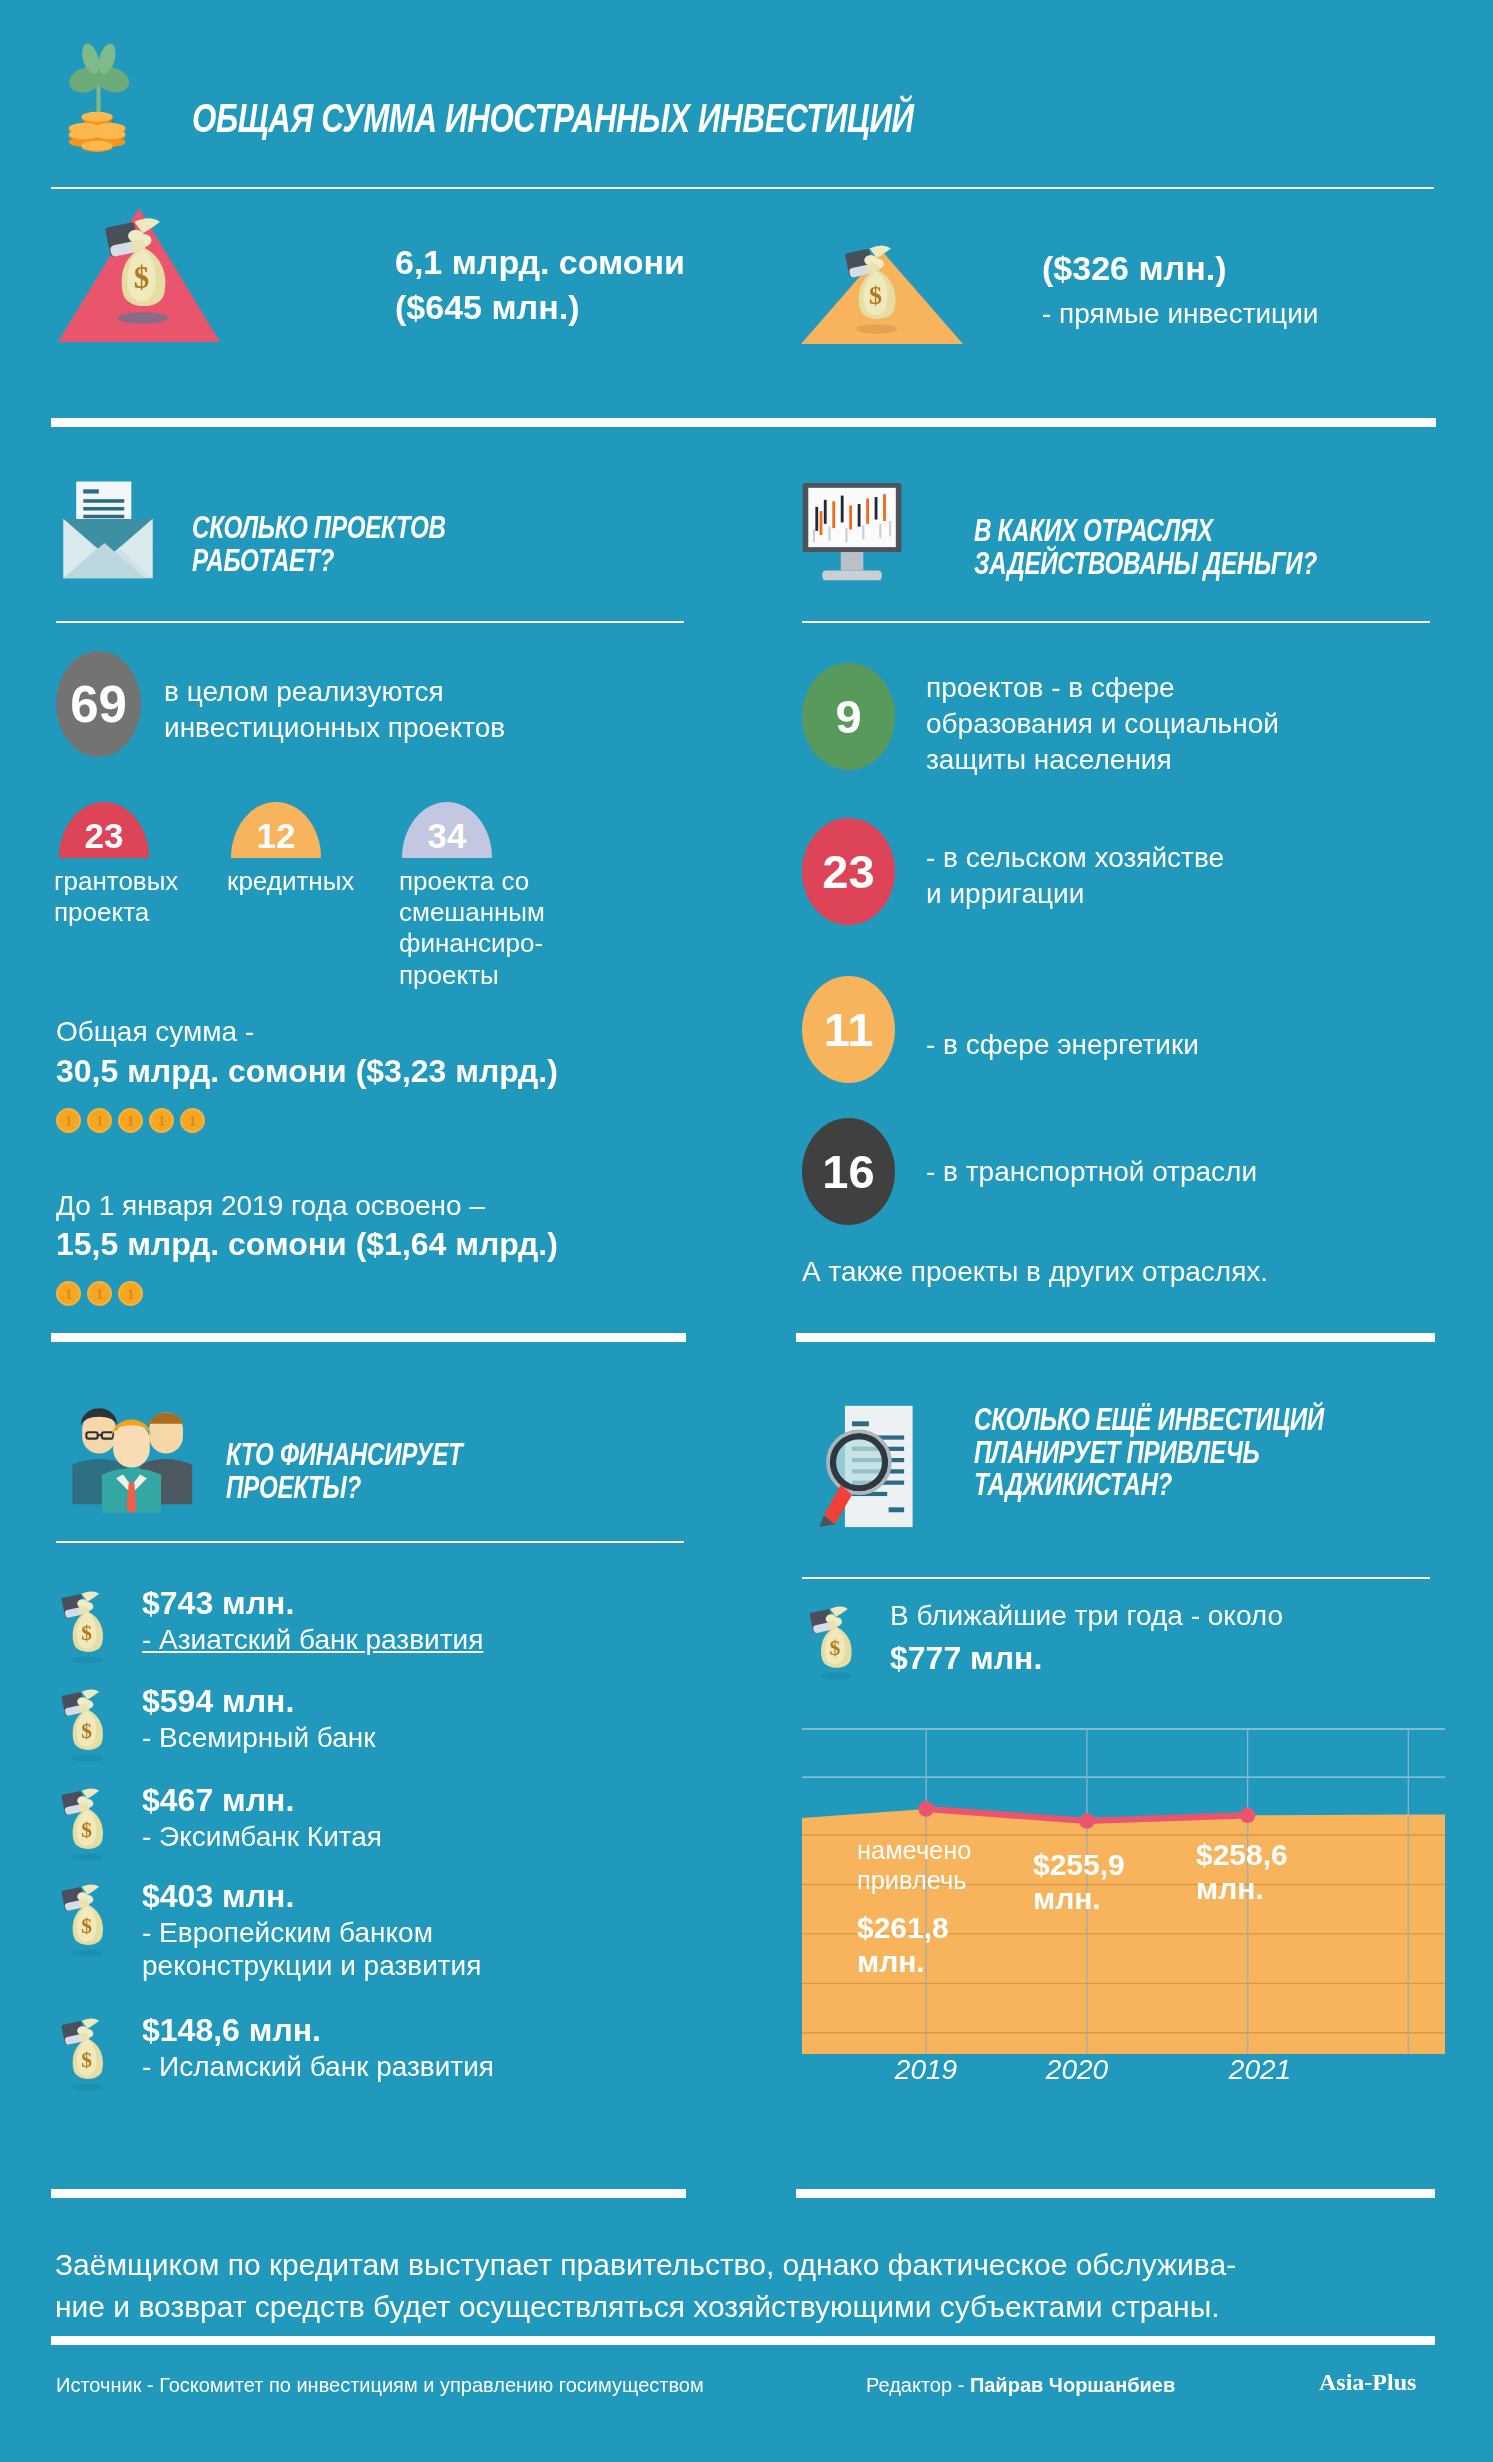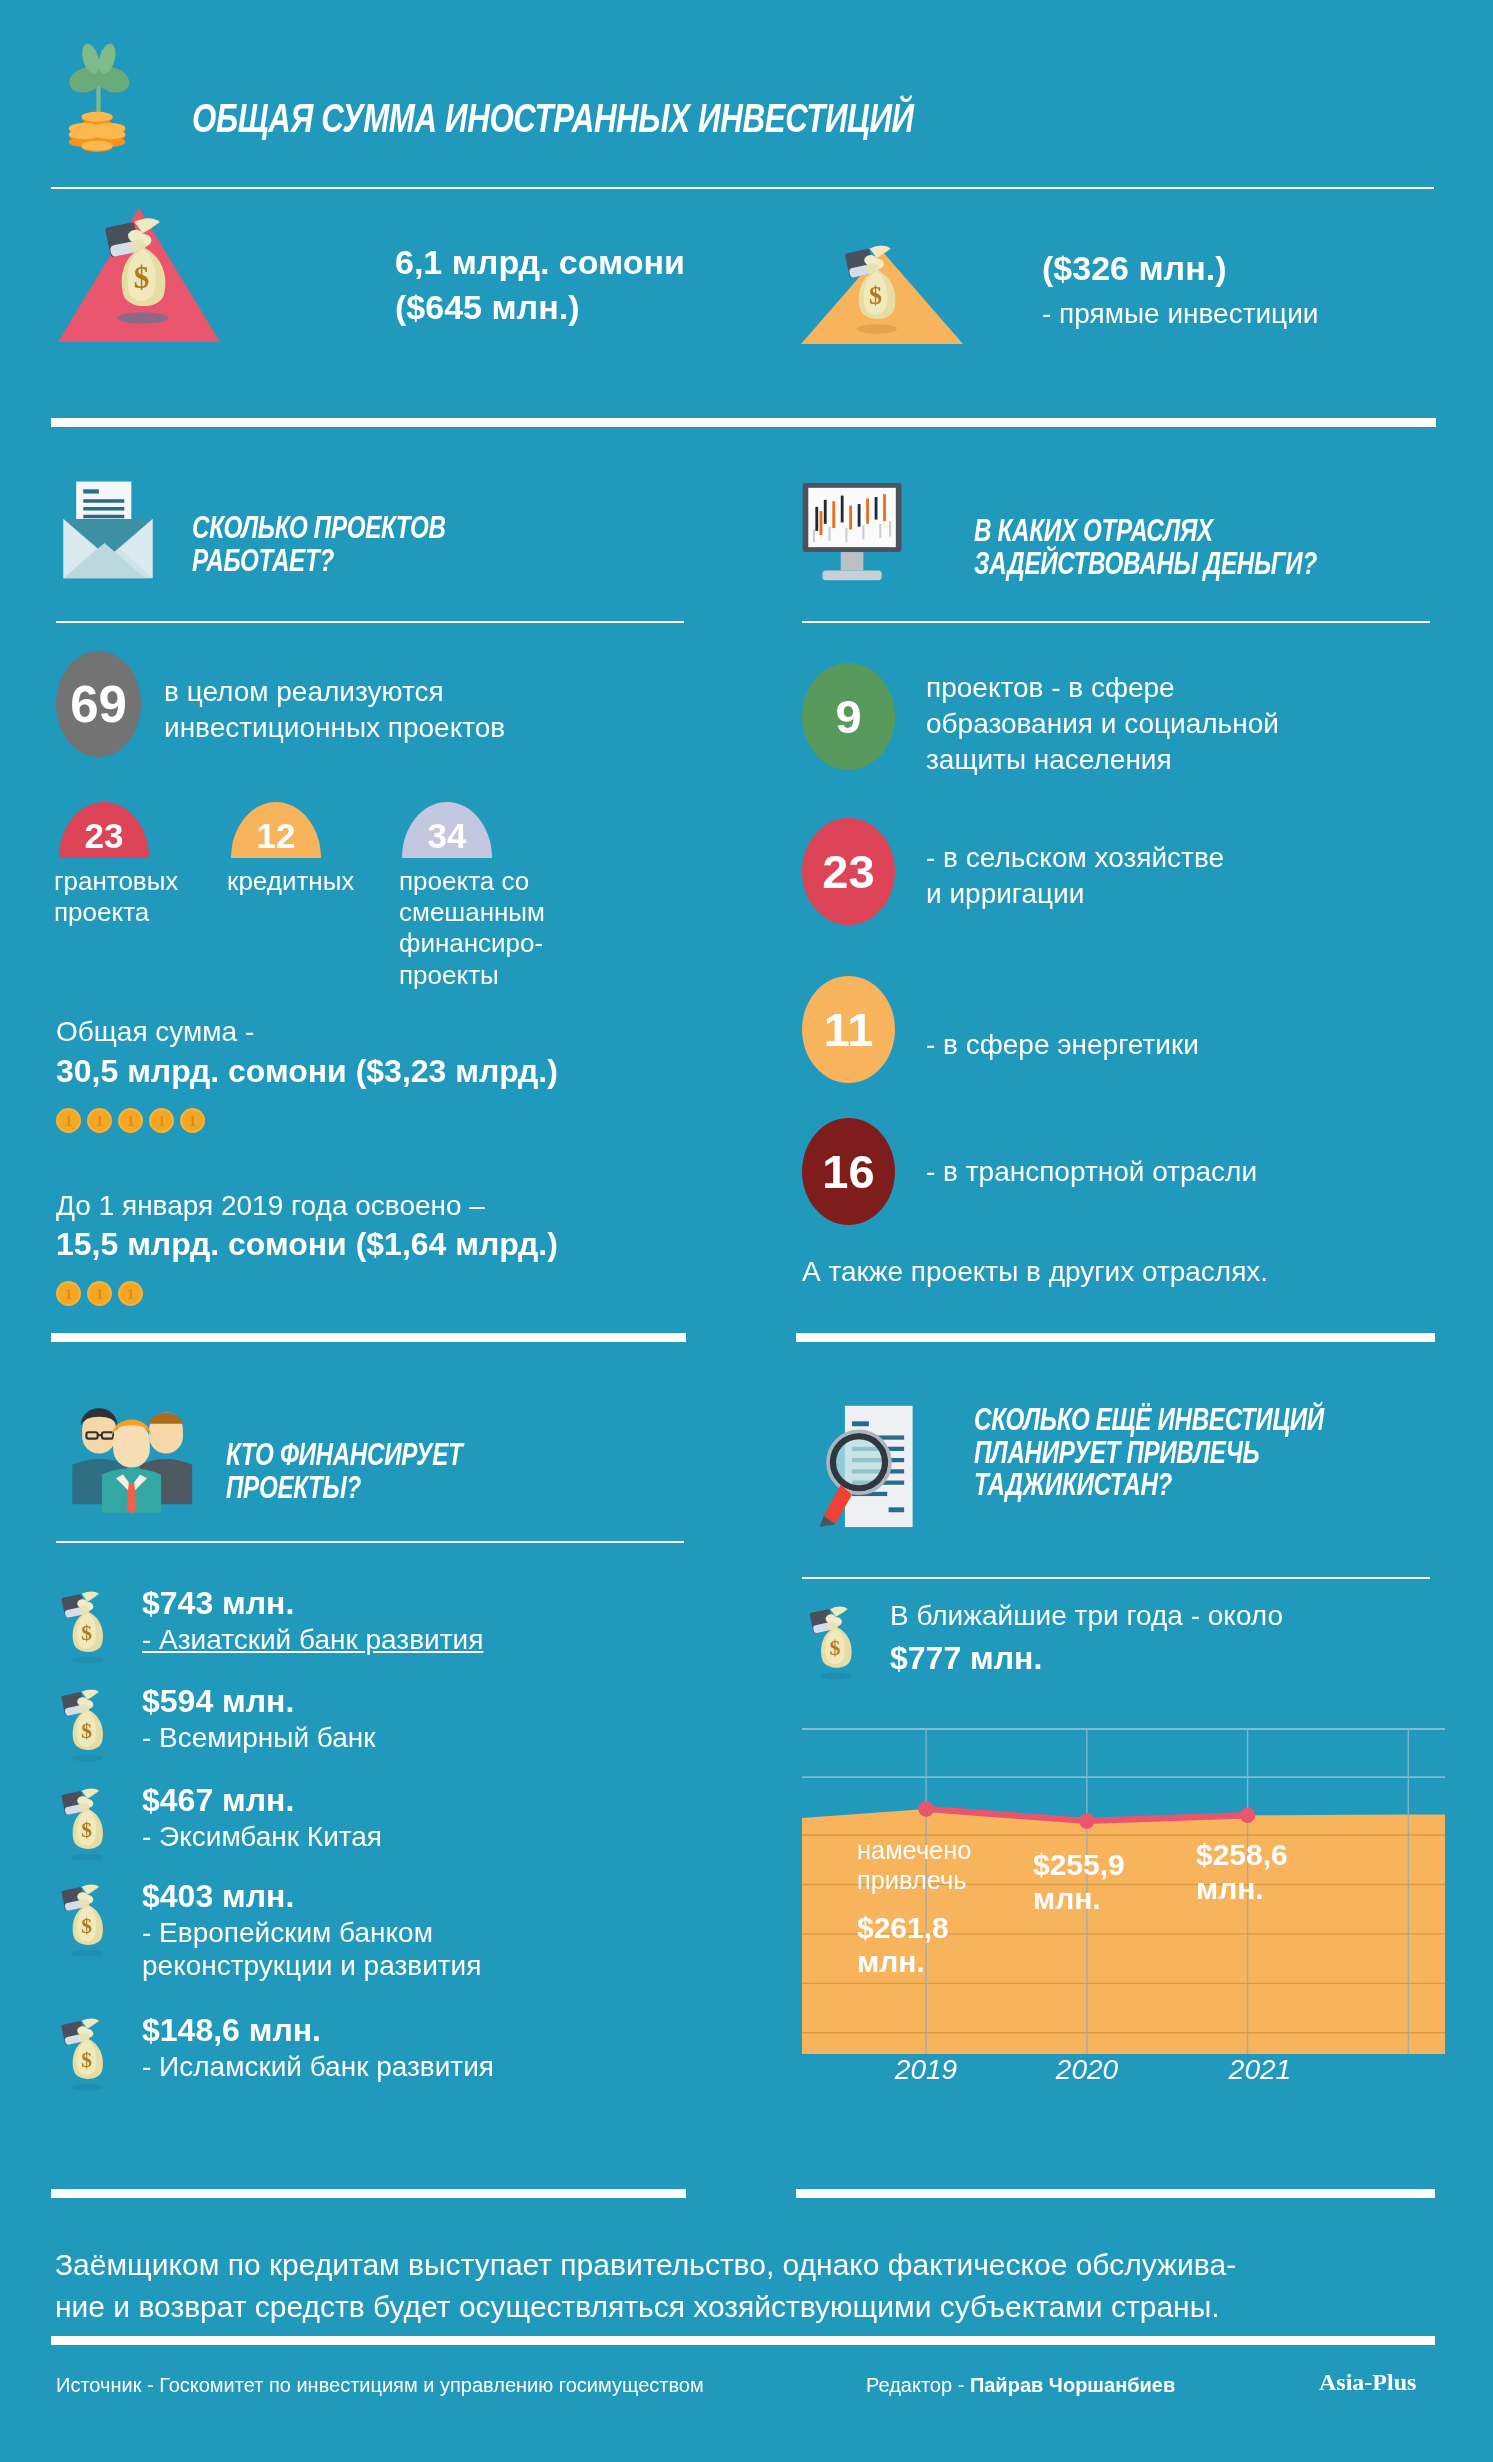--- a/index.html
+++ b/index.html
@@ -112,21 +112,21 @@
   #sec3-icon { left: 797px; top: 480px; width: 120px; height: 106px; }
   #sec3-title { left: 974px; top: 515px; width: 586px; font-size: 31px; }
   #sec3-rule { left: 802px; top: 621px; width: 628px; }
 
   #badgeS1 { left: 802px; top: 663px; width: 93px; height: 107px; font-size: 47px; background: #589a5c; }
   #txtS1 { left: 926px; top: 670px; width: 536px; font-size: 28px; line-height: 1.28; }
   #badgeS2 { left: 802px; top: 818px; width: 93px; height: 107px; font-size: 47px; background: #dd4458; }
   #txtS2 { left: 926px; top: 840px; width: 536px; font-size: 28px; line-height: 1.28; }
   #badgeS3 { left: 802px; top: 976px; width: 93px; height: 107px; font-size: 47px; background: #f7b45d; }
   #txtS3 { left: 926px; top: 1029px; width: 536px; font-size: 28px; }
-  #badgeS4 { left: 802px; top: 1118px; width: 93px; height: 107px; font-size: 47px; background: #7f1d1d; }
+  #badgeS4 { left: 802px; top: 1118px; width: 93px; height: 107px; font-size: 47px; background: #404040; }
   #txtS4 { left: 926px; top: 1156px; width: 536px; font-size: 28px; }
   #txtS-other { left: 802px; top: 1256px; width: 635px; font-size: 28px; }
 
   
   #sec4-icon { left: 61px; top: 1404px; width: 141px; height: 113px; }
   #sec4-title { left: 226px; top: 1439px; width: 536px; font-size: 31px; }
   #sec4-rule { left: 56px; top: 1541px; width: 628px; }
 
   .fin-row { position: absolute; left: 56px; width: 649px; }
   .fin-bag { position: absolute; left: 0; top: 0; width: 61px; height: 78px; }
@@ -560,21 +560,21 @@
 привлечь</div>
   <div class="abs" style="left:55px; top:189px; width:141px; font-size:30px; font-weight:bold; line-height:1.12; white-space:pre-line;">$261,8
 млн.</div>
   <div class="abs" style="left:231px; top:126px; width:148px; font-size:30px; font-weight:bold; line-height:1.12; white-space:pre-line;">$255,9
 млн.</div>
   <div class="abs" style="left:394px; top:116px; width:148px; font-size:30px; font-weight:bold; line-height:1.12; white-space:pre-line;">$258,6
 млн.</div>
 
   <div class="xlabels">
     <span style="left:124px;">2019</span>
-    <span style="left:285px;">2020</span>
+    <span style="left:275px;">2020</span>
     <span style="left:458px;">2021</span>
   </div>
 </div>
 
 <div class="abs rule thick" id="div-left-3"></div>
 <div class="abs rule thick" id="div-right-3"></div>
 
 <div class="abs" id="footnote" style="white-space:pre-line;">Заёмщиком по кредитам выступает правительство, однако фактическое обслужива-
 ние и возврат средств будет осуществляться хозяйствующими субъектами страны.</div>
 

